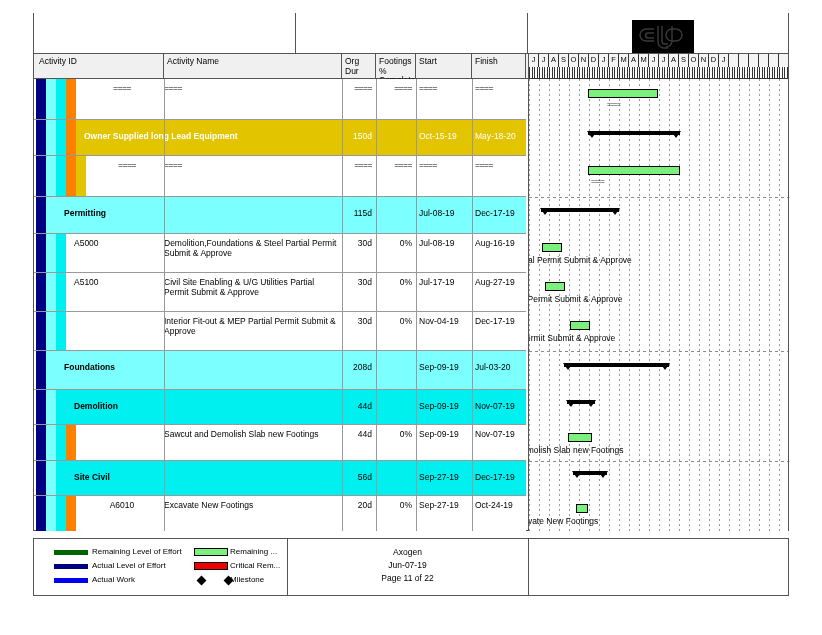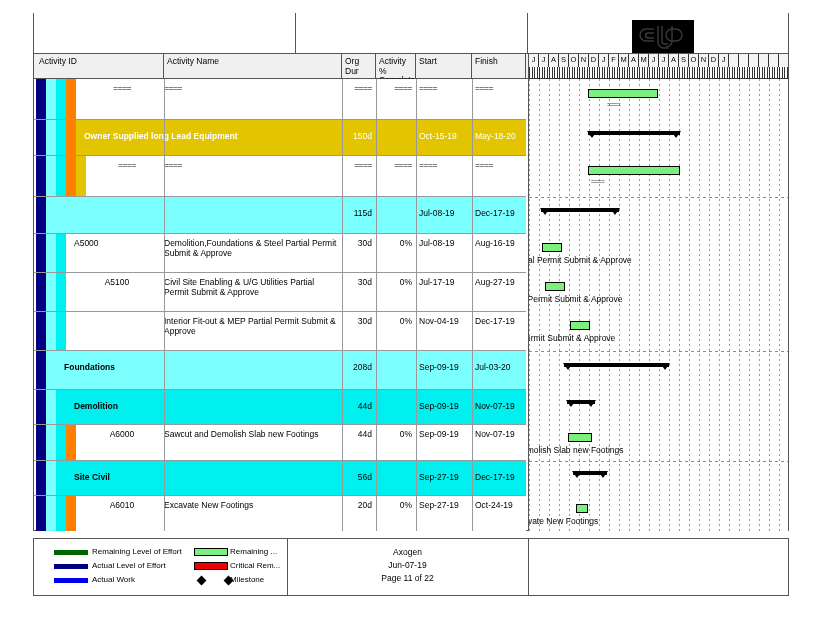--- a/index.html
+++ b/index.html
@@ -100,21 +100,21 @@
         <div class="cell" style="left: 2px; width: 128px;">
           <div>Activity ID</div>
         </div>
         <div class="cell" style="left: 130px; width: 178px;">
           <div>Activity Name</div>
         </div>
         <div class="cell" style="left: 308px; width: 34px;">
           <div>Org Dur</div>
         </div>
         <div class="cell" style="left: 342px; width: 40px;">
-          <div>Activity %</div>
+          <div>Footings %</div>
           <div>Complete</div>
         </div>
         <div class="cell" style="left: 382px; width: 56px;">
           <div>Start</div>
         </div>
         <div class="cell" style="left: 438px; width: 54px;">
           <div>Finish</div>
         </div>
       </div>
     <div class="tbl">
@@ -171,20 +171,21 @@
           <div class="sep" style="left: 308px;"></div>
           <div class="sep" style="left: 342px;"></div>
           <div class="sep" style="left: 382px;"></div>
           <div class="sep" style="left: 438px;"></div>
         </div>
         <div class="rowline" style="top: 117px;"></div>
         <div class="row" style="top: 118px; height: 36px;">
           <div style="position: absolute; top: 0px; height: 100%; width: 10px; left: 2px; background: rgb(0, 0, 128);"></div>
           <div style="position: absolute; top: 0px; height: 100%; width: 10px; left: 12px; background: rgb(124, 255, 255);"></div>
           <div style="position: absolute; top: 0px; height: 100%; left: 22px; right: 0px; background: rgb(124, 255, 255);"></div>
+          <div class="txtcell bold" style="left: 30px; width: 274px; color: rgb(0, 0, 0); padding-top: 11px;">Permitting</div>
           <div class="txtcell" style="left: 308px; width: 30px; color: rgb(0, 0, 0); padding-top: 11px; text-align: right;">115d</div>
           <div class="txtcell" style="left: 382px; width: 52px; color: rgb(0, 0, 0); padding-top: 11px; padding-left: 3px;">Jul-08-19</div>
           <div class="txtcell" style="left: 438px; width: 50px; color: rgb(0, 0, 0); padding-top: 11px; padding-left: 3px;">Dec-17-19</div>
           <div class="sep" style="left: 130px;"></div>
           <div class="sep" style="left: 308px;"></div>
           <div class="sep" style="left: 342px;"></div>
           <div class="sep" style="left: 382px;"></div>
           <div class="sep" style="left: 438px;"></div>
         </div>
         <div class="rowline" style="top: 154px;"></div>
@@ -204,21 +205,21 @@
           <div class="sep" style="left: 342px;"></div>
           <div class="sep" style="left: 382px;"></div>
           <div class="sep" style="left: 438px;"></div>
         </div>
         <div class="rowline" style="top: 193px;"></div>
         <div class="row" style="top: 194px; height: 38px;">
           <div style="position: absolute; top: 0px; height: 100%; width: 10px; left: 2px; background: rgb(0, 0, 128);"></div>
           <div style="position: absolute; top: 0px; height: 100%; width: 10px; left: 12px; background: rgb(124, 255, 255);"></div>
           <div style="position: absolute; top: 0px; height: 100%; width: 10px; left: 22px; background: rgb(0, 240, 240);"></div>
           <div style="position: absolute; top: 0px; height: 100%; left: 32px; right: 0px; background: rgb(255, 255, 255);"></div>
-          <div class="txtcell" style="left: 40px; width: 86px; color: rgb(0, 0, 0); padding-top: 4px; text-align: center;">A5100</div>
+          <div class="txtcell" style="left: 40px; width: 86px; color: rgb(0, 0, 0); padding-top: 4px; ">A5100</div>
           <div class="txtcell" style="left: 130px; width: 174px; color: rgb(0, 0, 0); padding-top: 4px;">Civil Site Enabling &amp; U/G Utilities Partial Permit Submit &amp; Approve</div>
           <div class="txtcell" style="left: 308px; width: 30px; color: rgb(0, 0, 0); padding-top: 4px; text-align: right;">30d</div>
           <div class="txtcell" style="left: 342px; width: 36px; color: rgb(0, 0, 0); padding-top: 4px; text-align: right;">0%</div>
           <div class="txtcell" style="left: 382px; width: 52px; color: rgb(0, 0, 0); padding-top: 4px; padding-left: 3px;">Jul-17-19</div>
           <div class="txtcell" style="left: 438px; width: 50px; color: rgb(0, 0, 0); padding-top: 4px; padding-left: 3px;">Aug-27-19</div>
           <div class="sep" style="left: 130px;"></div>
           <div class="sep" style="left: 308px;"></div>
           <div class="sep" style="left: 342px;"></div>
           <div class="sep" style="left: 382px;"></div>
           <div class="sep" style="left: 438px;"></div>
@@ -271,21 +272,20 @@
           <div class="sep" style="left: 382px;"></div>
           <div class="sep" style="left: 438px;"></div>
         </div>
         <div class="rowline" style="top: 345px;"></div>
         <div class="row" style="top: 346px; height: 35px;">
           <div style="position: absolute; top: 0px; height: 100%; width: 10px; left: 2px; background: rgb(0, 0, 128);"></div>
           <div style="position: absolute; top: 0px; height: 100%; width: 10px; left: 12px; background: rgb(124, 255, 255);"></div>
           <div style="position: absolute; top: 0px; height: 100%; width: 10px; left: 22px; background: rgb(0, 240, 240);"></div>
           <div style="position: absolute; top: 0px; height: 100%; width: 10px; left: 32px; background: rgb(255, 128, 0);"></div>
           <div style="position: absolute; top: 0px; height: 100%; left: 42px; right: 0px; background: rgb(255, 255, 255);"></div>
-          <div class="txtcell" style="left: 50px; width: 76px; color: rgb(0, 0, 0); padding-top: 4px; text-align: center;">A6000</div>
           <div class="txtcell" style="left: 130px; width: 174px; color: rgb(0, 0, 0); padding-top: 4px;">Sawcut and Demolish Slab new Footings</div>
           <div class="txtcell" style="left: 308px; width: 30px; color: rgb(0, 0, 0); padding-top: 4px; text-align: right;">44d</div>
           <div class="txtcell" style="left: 342px; width: 36px; color: rgb(0, 0, 0); padding-top: 4px; text-align: right;">0%</div>
           <div class="txtcell" style="left: 382px; width: 52px; color: rgb(0, 0, 0); padding-top: 4px; padding-left: 3px;">Sep-09-19</div>
           <div class="txtcell" style="left: 438px; width: 50px; color: rgb(0, 0, 0); padding-top: 4px; padding-left: 3px;">Nov-07-19</div>
           <div class="sep" style="left: 130px;"></div>
           <div class="sep" style="left: 308px;"></div>
           <div class="sep" style="left: 342px;"></div>
           <div class="sep" style="left: 382px;"></div>
           <div class="sep" style="left: 438px;"></div>

